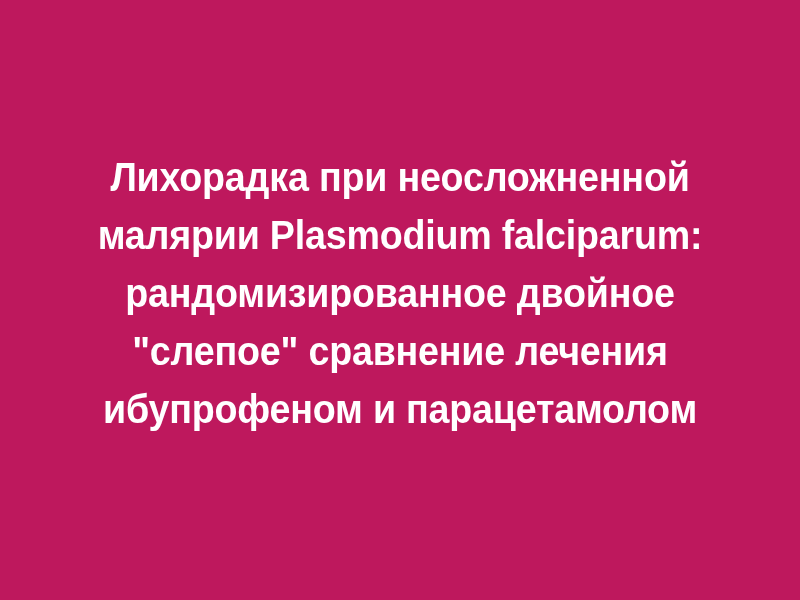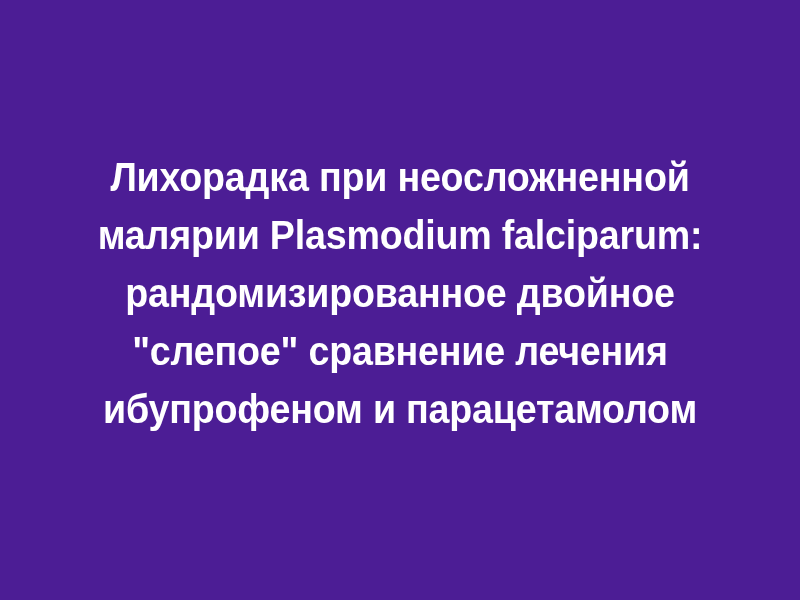--- a/index.html
+++ b/index.html
@@ -11,21 +11,21 @@
     width: 800px;
     height: 600px;
     overflow: hidden;
     font-family: "Liberation Sans", "DejaVu Sans", sans-serif;
   }
 
   #title-card {
     position: relative;
     width: 800px;
     height: 600px;
-    background: #4c1d95;
+    background: #be185d;
     box-sizing: border-box;
     display: flex;
     flex-direction: column;
     align-items: center;
     justify-content: flex-start;
   }
 
   #title-block {
     position: absolute;
     left: 0;

